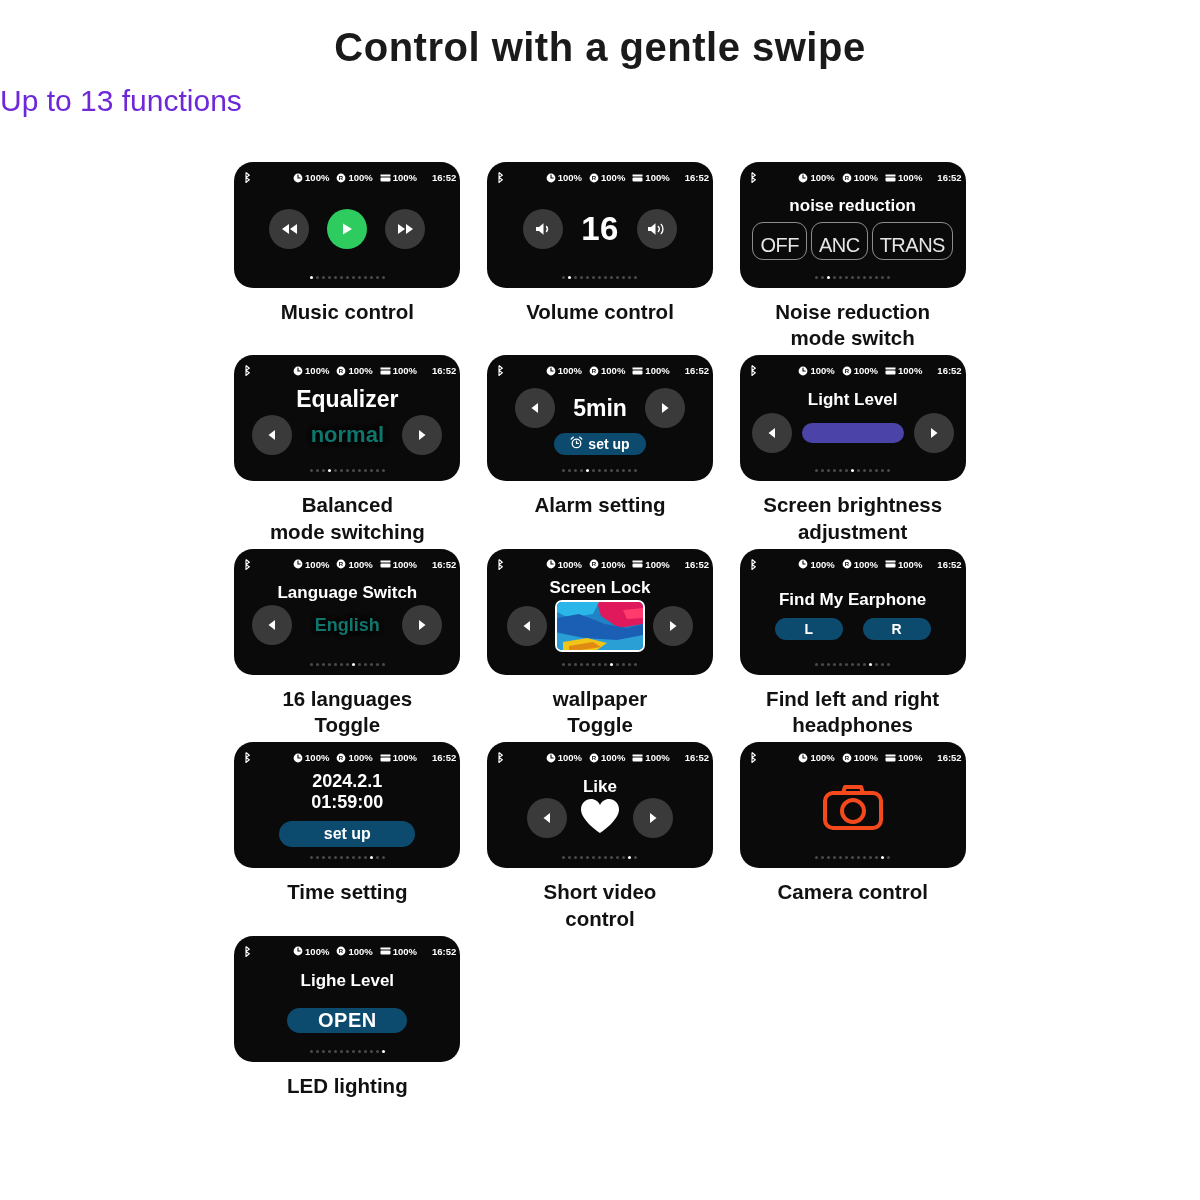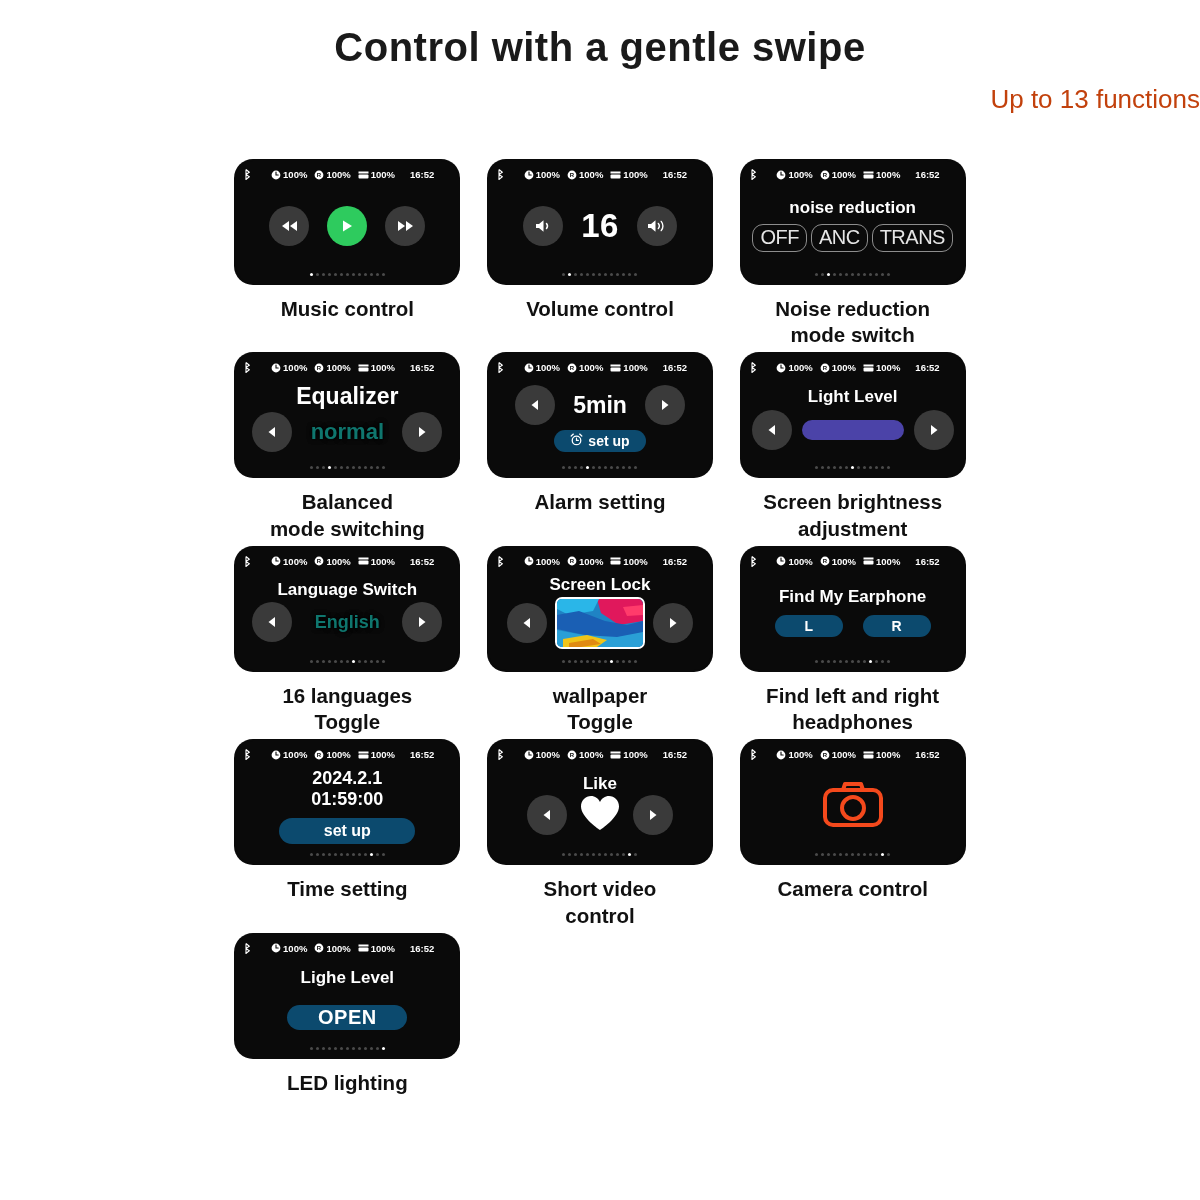--- a/index.html
+++ b/index.html
@@ -16,24 +16,24 @@
   .title{
     text-align:center;
     font-size:40px;
     font-weight:bold;
     letter-spacing:0.5px;
     color:#1a1a1a;
     margin:24px 0 0 0;
     line-height:1.15;
   }
   .subtitle{
-    text-align:right;
-    font-size:26px;
+    text-align:left;
+    font-size:30px;
     font-weight:normal;
-    color:#c2410c;
+    color:#6d28d9;
     margin:14px 0 0 0;
   }
 
   
   .grid{
     margin:46px auto 0 auto;
     width:740px;
     display:grid;
     grid-template-columns:repeat(3,1fr);
     column-gap:18px;
@@ -54,21 +54,21 @@
     position:relative;
     box-shadow:0 0 0 2px #0a0a0a;
     overflow:hidden;
   }
   .statusbar{
     position:absolute;
     top:6px;left:0;right:0;
     height:15px;
     display:flex;
     align-items:center;
-    padding:0 24px 0 8px;
+    padding:0 2px 0 8px;
     box-sizing:border-box;
     color:#fff;
     font-size:9.5px;
     font-weight:bold;
     white-space:nowrap;
   }
   .sb-bt{display:inline-block;margin-right:auto;line-height:1;}
   .sb-bt svg{display:block;}
   .sb-group{display:flex;align-items:center;gap:2px;margin-right:7px;}
   .sb-group:last-of-type{margin-right:0;}
@@ -129,21 +129,21 @@
 
   .stack{display:flex;flex-direction:column;align-items:center;justify-content:center;width:100%;}
 
   
   .nr-row{display:flex;gap:4px;justify-content:center;margin-top:7px;}
   .nr-pill{
     border:1.6px solid #8d8d8d;
     border-radius:11px;
     color:#e6e6e6;
     font-size:20px;
-    padding:2px 7px 3px 7px;
+    padding:12px 7px 3px 7px;
     line-height:1.05;
     font-weight:normal;
     letter-spacing:-0.5px;
   }
 
   
   .overlap{
     position:relative;width:100%;display:flex;align-items:center;justify-content:center;
   }
   .overlap .circle{position:absolute;}

